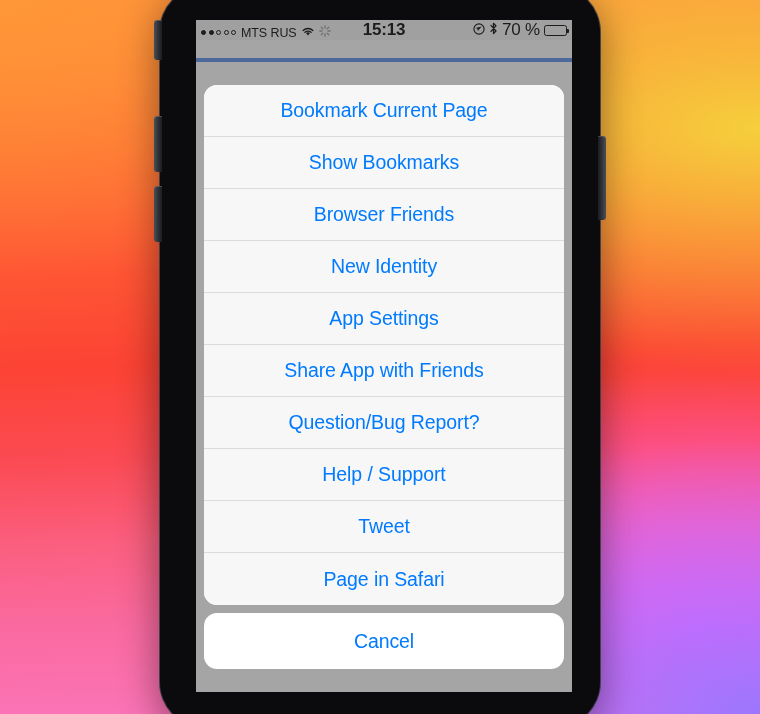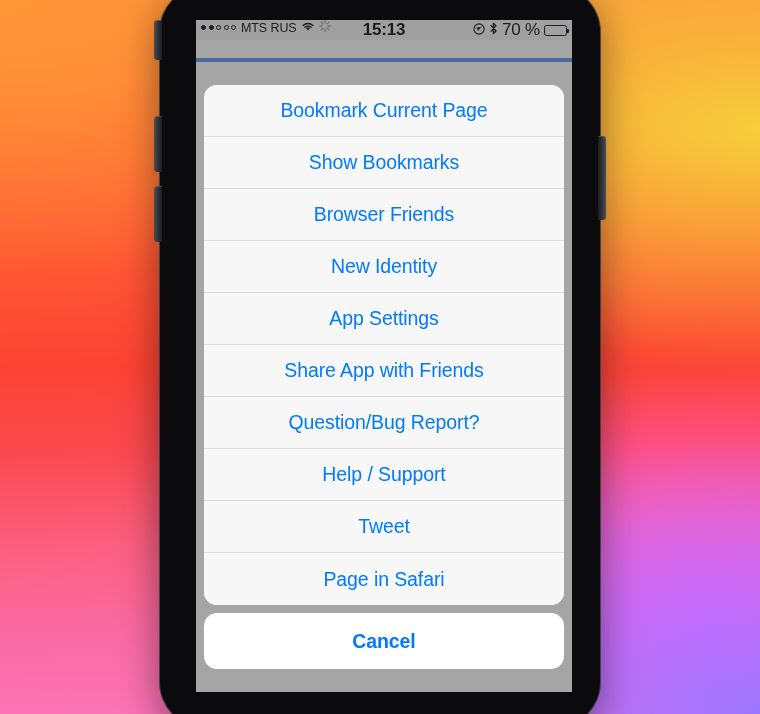--- a/index.html
+++ b/index.html
@@ -106,21 +106,21 @@
 
   
   #status-bar {
     position: absolute;
     left: 0;
     top: 0;
     width: 100%;
     height: 20px;
     background: rgba(160,160,160,0.97);
     display: flex;
-    align-items: flex-start;
+    align-items: flex-end;
     font-size: 12.5px;
     color: #1c1c1c;
     z-index: 6;
     padding: 0 5px;
     box-sizing: border-box;
   }
   #sb-left, #sb-right {
     display: flex;
     align-items: center;
     gap: 4px;
@@ -191,21 +191,21 @@
   .sheet-item:last-child { border-bottom: none; }
   #cancel-button {
     margin-top: 8px;
     height: 56px;
     display: flex;
     align-items: center;
     justify-content: center;
     background: #ffffff;
     border-radius: 13px;
     font-size: 19.5px;
-    font-weight: bold;
+    font-weight: normal;
     color: #007aff;
     letter-spacing: -0.1px;
   }
 </style>
 </head>
 <body>
 
 <div id="wallpaper"></div>
 
 <div id="phone">

